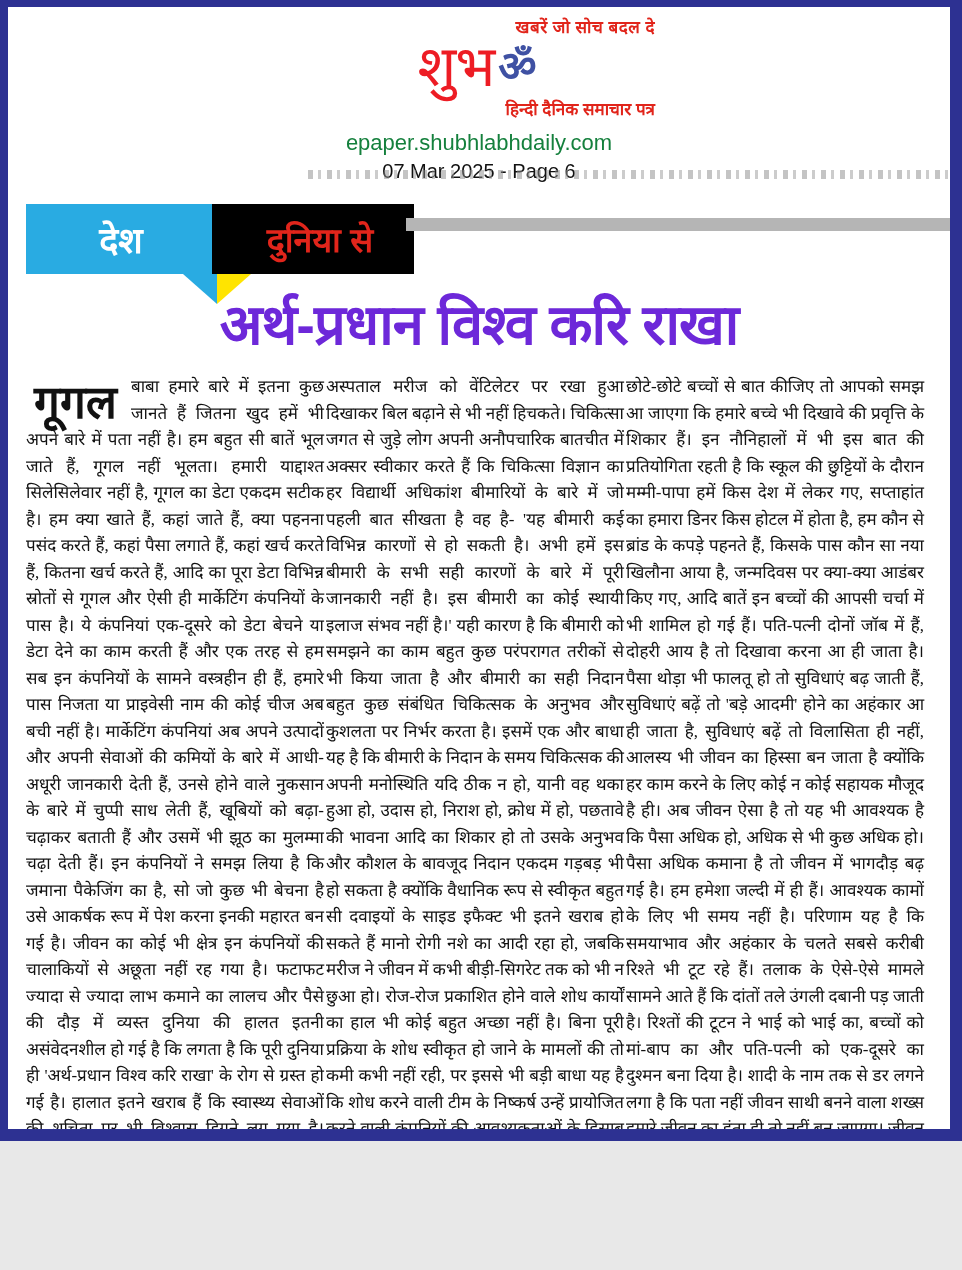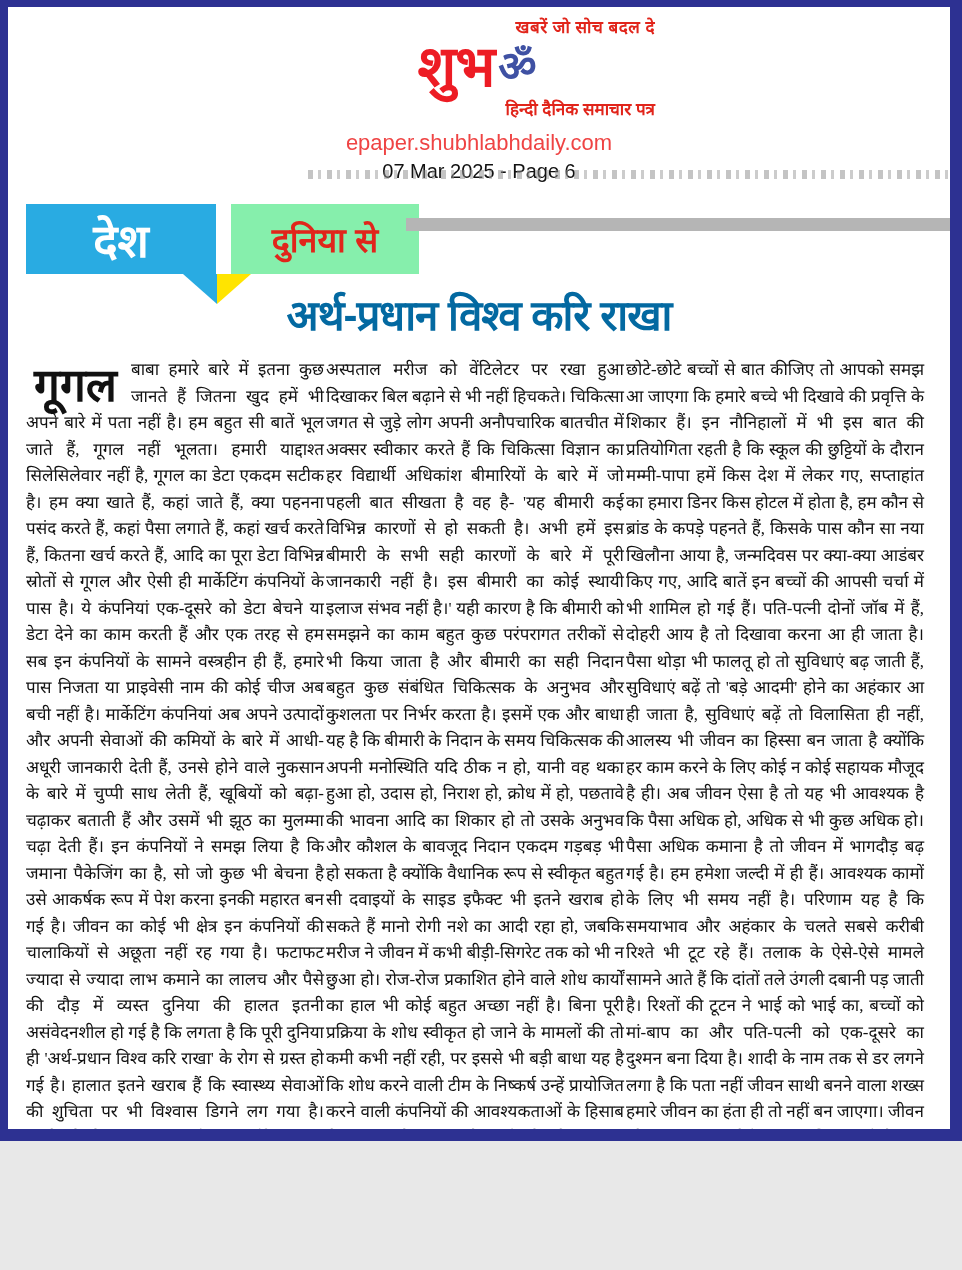--- a/index.html
+++ b/index.html
@@ -11,39 +11,39 @@
     border-style:solid;
     border-color:#2d3192;
     border-width:7px 12px 12px 8px;
     overflow:hidden;
     font-family:"Liberation Sans","DejaVu Sans",sans-serif;
   }
   
   .masthead{width:352px;margin:8px auto 0;text-align:center;}
   .mh-tagline{color:#e1251b;font-weight:bold;font-size:17px;text-align:right;letter-spacing:.5px;}
   .mh-row{display:flex;align-items:center;justify-content:center;line-height:1;}
-  .mh-word{color:#ed1c24;font-weight:bold;font-size:57px;letter-spacing:-1px;}
+  .mh-word{color:#ed1c24;font-weight:normal;font-size:57px;letter-spacing:-1px;}
   .mh-ganesha{color:#3f51a3;font-size:42px;font-weight:bold;margin:0 4px;line-height:1;}
   .mh-sub{color:#e1251b;font-weight:bold;font-size:17px;text-align:right;margin-top:2px;}
-  .mh-site{font-size:22px;color:#ef4444;text-align:center;margin-top:10px;}
+  .mh-site{font-size:22px;color:#15803d;text-align:center;margin-top:10px;}
   .mh-date{font-size:20px;color:#111;text-align:center;margin-top:4px;}
   
   .remnant{position:absolute;top:163px;left:300px;width:645px;height:9px;opacity:.5;
     background:repeating-linear-gradient(90deg,#8a8a8a 0 5px,transparent 5px 10px,#9a9a9a 10px 13px,transparent 13px 19px);
     filter:blur(.6px);}
   
   .tabs{position:absolute;top:197px;left:0;width:100%;height:100px;}
   .tab-desh{position:absolute;left:18px;top:0;width:190px;height:70px;background:#29abe2;
-    display:flex;align-items:center;justify-content:center;color:#fff;font-weight:bold;font-size:46px;}
-  .tab-duniya{position:absolute;left:223px;top:0;width:188px;height:70px;background:#86efac;
-    display:flex;align-items:center;justify-content:center;color:#e1251b;font-weight:bold;font-size:34px;}
+    display:flex;align-items:center;justify-content:center;color:#fff;font-weight:bold;font-size:36px;}
+  .tab-duniya{position:absolute;left:204px;top:0;width:188px;height:70px;background:#000000;
+    display:flex;align-items:center;justify-content:center;color:#e1251b;font-weight:bold;font-size:34px;padding-left:14px;}
   .tab-notch{position:absolute;left:175px;top:70px;}
   .graybar{position:absolute;left:398px;top:14px;width:547px;height:13px;background:#b5b5b5;}
   
-  .headline{margin-top:108px;text-align:center;font-size:42px;font-weight:bold;color:#0369a1;
+  .headline{margin-top:108px;text-align:center;font-size:56px;font-weight:bold;color:#6d28d9;
     letter-spacing:-1px;line-height:1.2;}
   
   .article{display:flex;gap:2px;margin:16px 18px 0;height:902px;overflow:hidden;
     font-family:"Liberation Serif","DejaVu Serif",serif;}
   .col{width:298px;font-size:17px;line-height:26.5px;text-align:justify;color:#111;}
   .lead-word{float:left;font-size:46px;font-weight:bold;line-height:1.05;padding:4px 14px 0 8px;
     font-family:"Liberation Sans","DejaVu Sans",sans-serif;}
 </style>
 </head>
 <body>

